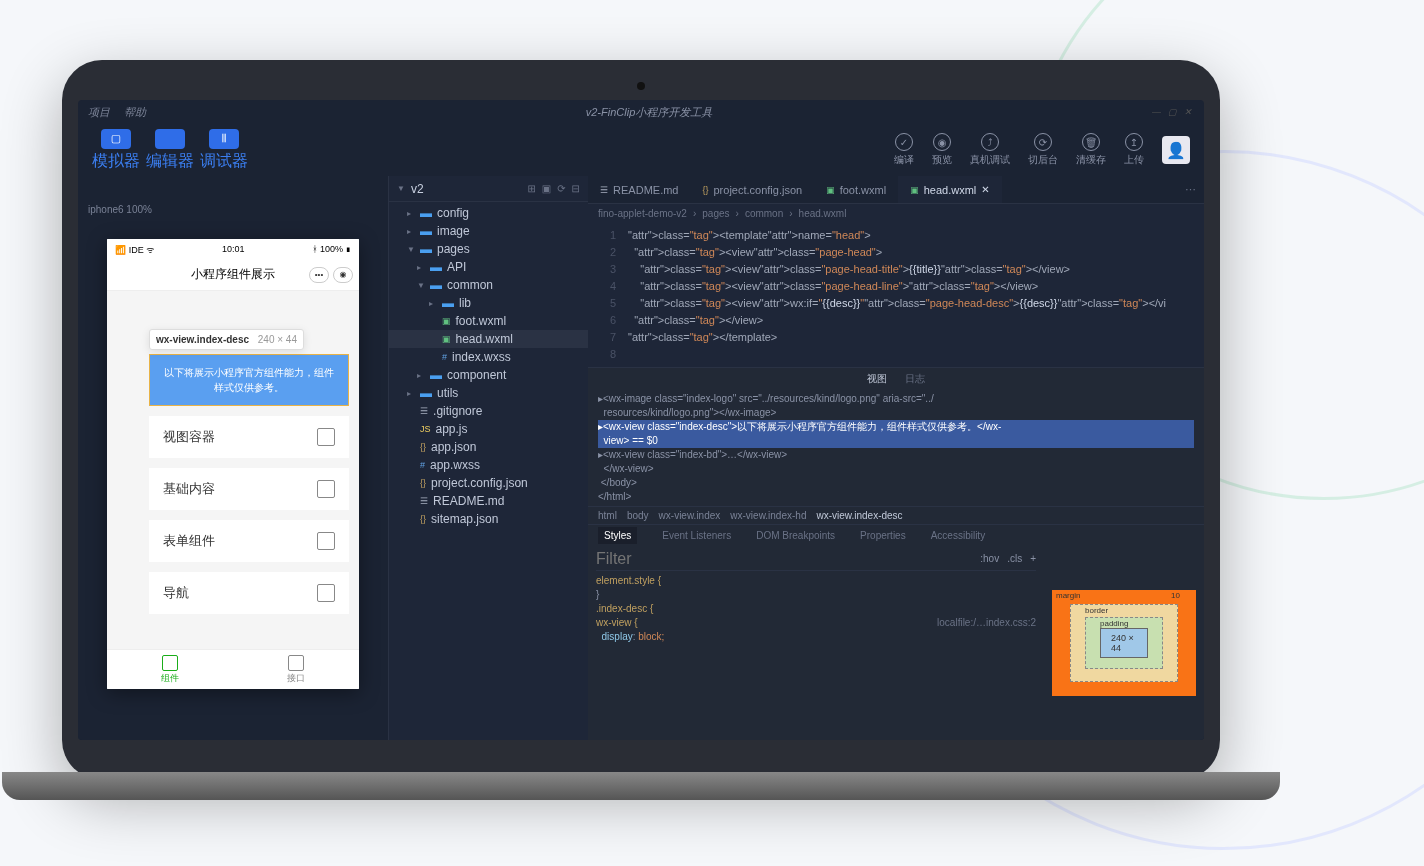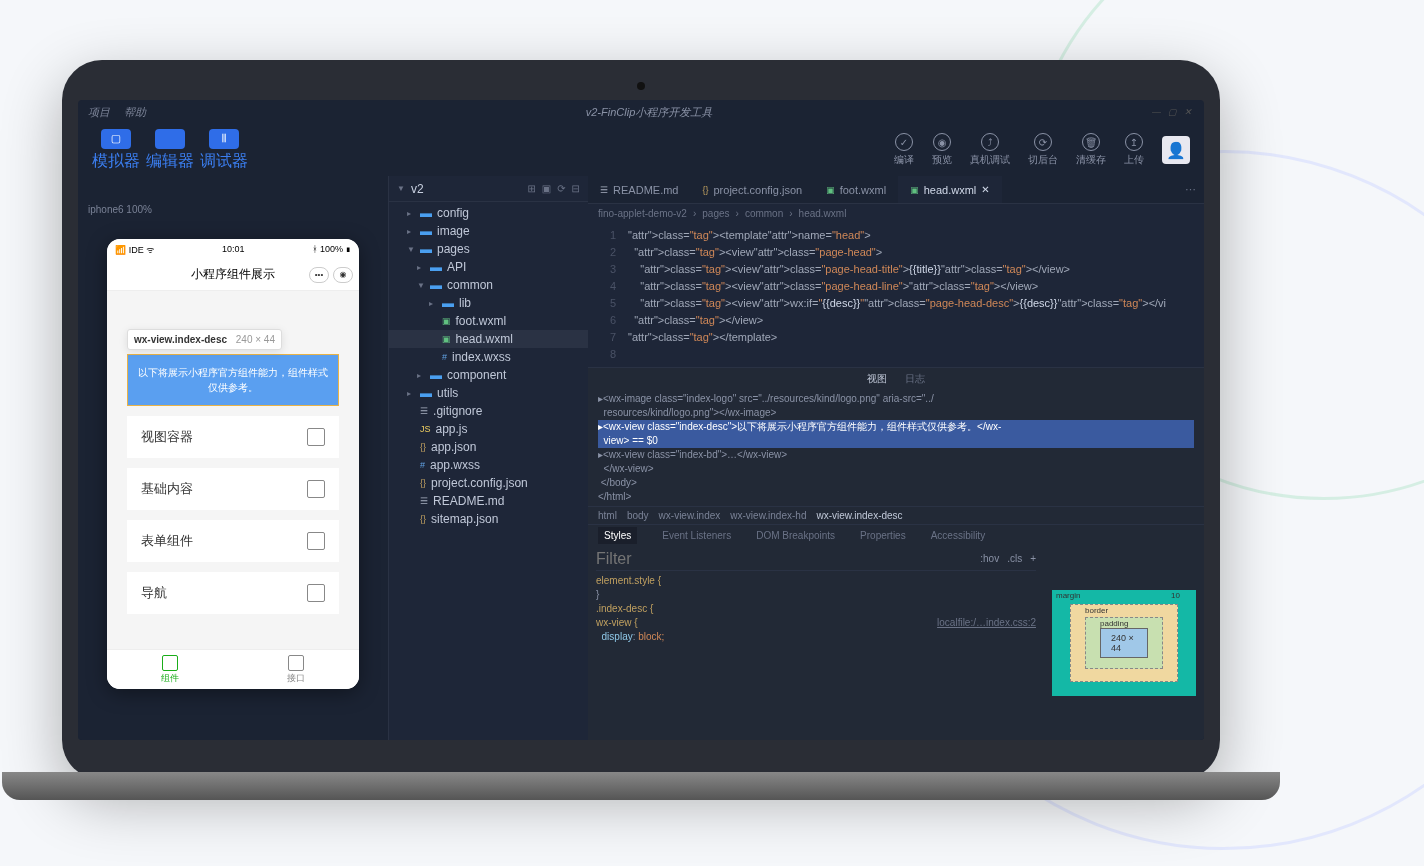--- a/index.html
+++ b/index.html
@@ -20,26 +20,26 @@
 .tbtn-icon { width:30px; height:20px; background:#2f6de8; border-radius:4px; display:flex; align-items:center; justify-content:center; color:#fff; font-size:11px; }
 .tbtn-label { font-size:16px; color:#3b7ef0; }
 .toolbar-right { margin-left:auto; display:flex; gap:18px; align-items:center; }
 .ticon { display:flex; flex-direction:column; align-items:center; gap:2px; color:#8a92a6; cursor:pointer; }
 .ticon-glyph { width:18px; height:18px; border:1.5px solid #8a92a6; border-radius:50%; display:flex; align-items:center; justify-content:center; font-size:10px; }
 .ticon-label { font-size:10px; }
 .avatar { width:28px; height:28px; background:#e8e8f0; border-radius:4px; display:flex; align-items:center; justify-content:center; font-size:16px; }
 .main-area { flex:1; display:flex; overflow:hidden; }
 .sim-panel { width:310px; background:#1b2333; display:flex; flex-direction:column; }
 .sim-status { padding:4px 10px; font-size:10px; color:#7a8296;margin-top:24px; }
-.phone-frame { margin:20px auto 0; width:252px; height:450px; background:#f5f5f5; border-radius:13px; display:flex; flex-direction:column; overflow:hidden; box-shadow:0 4px 20px rgba(0,0,0,.4); }
+.phone-frame { margin:20px auto 0; width:252px; height:450px; background:#f5f5f5; border-radius:1px; display:flex; flex-direction:column; overflow:hidden; box-shadow:0 4px 20px rgba(0,0,0,.4); }
 .phone-status { height:20px; display:flex; align-items:center; justify-content:space-between; padding:0 8px; font-size:9px; color:#000; background:#fff; }
 .phone-nav { height:32px; background:#fff; display:flex; align-items:center; justify-content:center; position:relative; font-size:12px; color:#000; border-bottom:1px solid #eee; }
 .phone-nav-actions { position:absolute; right:6px; display:flex; gap:4px; }
 .phone-nav-actions span { width:20px; height:16px; border:1px solid #ccc; border-radius:10px; display:flex; align-items:center; justify-content:center; font-size:8px; color:#333; }
-.phone-body { flex:1; background:#f5f5f5; padding:8px 20px; overflow:hidden; }
+.phone-body { flex:1; background:#f5f5f5; padding:8px 10px; overflow:hidden;margin-left:32px; }
 .tooltip { background:#fff; border:1px solid #ddd; border-radius:3px; padding:4px 6px; font-size:10px; color:#333; margin:30px 0 4px; box-shadow:0 2px 8px rgba(0,0,0,.1); display:inline-block; }
 .tooltip .dim { color:#999; margin-left:6px; }
 .highlight-box { background:#5a9ff0; color:#fff; font-size:10px; padding:10px; text-align:center; border:1px solid #e8b347; line-height:1.5; }
 .list-item { background:#fff; margin-top:10px; padding:12px 14px; display:flex; align-items:center; justify-content:space-between; font-size:13px; color:#333; }
 .list-icon { width:18px; height:18px; border:1.5px solid #888; border-radius:2px; }
 .phone-tabbar { height:40px; background:#fff; border-top:1px solid #eee; display:flex; }
 .tab-item { flex:1; display:flex; flex-direction:column; align-items:center; justify-content:center; gap:1px; font-size:9px; color:#888; }
 .tab-item.active { color:#1aad19;align-items:center; }
 .tab-icon { width:16px; height:16px; border:1.5px solid currentColor; border-radius:2px; }
 .explorer { width:200px; background:#1e2638; border-left:1px solid #2a3244; }
@@ -80,23 +80,23 @@
 .dom-path .active { color:#c0c8d8; }
 .styles-tabs { height:22px; display:flex; gap:25px; padding:8px 10px; font-size:10px; color:#6a7286; border-top:1px solid #2a3244; align-items:center; }
 .styles-tabs .active { color:#fff; background:#1a1f2b; padding:3px 6px; }
 .styles-body { display:flex; flex:1; overflow:hidden; }
 .styles-left { flex:1; padding:4px 8px; font-family:Menlo,monospace; font-size:10px; line-height:14px; color:#8a92a6; }
 .filter-row { display:flex; align-items:center; gap:8px; margin-bottom:3px; border-bottom:1px solid #2a3244; padding-bottom:2px; }
 .filter-row input { background:transparent; border:none; color:#6a7286; font-size:16px; flex:1; outline:none; }
 .css-prop { color:#8fc8e8; }
 .css-val { color:#d08858; }
 .css-sel { color:#c0a060; }
-.sourcelink { color:#6a7286; text-decoration:underline; float:right; }
+.sourcelink { color:#6a7286; float:right; }
 .box-model { width:160px; padding:8px; display:flex; align-items:center; justify-content:center; }
-.bm-margin { background:#14b8a6; padding:14px 18px; font-size:8px; color:#333; position:relative; }
+.bm-margin { background:#f97316; padding:14px 18px; font-size:8px; color:#333; position:relative; }
 .bm-border { background:#f0d8a0; padding:12px 14px; border:1px dashed #888; }
 .bm-padding { background:#c8e0b0; padding:10px 14px; border:1px dashed #888; }
 .bm-content { background:#a0c8e8; padding:4px 10px; border:1px solid #666; font-size:9px; }
 .bm-label { position:absolute; font-size:8px; }
 </style>
 </head>
 <body>
 
 <div class="bg-curve1"></div>
 <div class="bg-curve2"></div>

